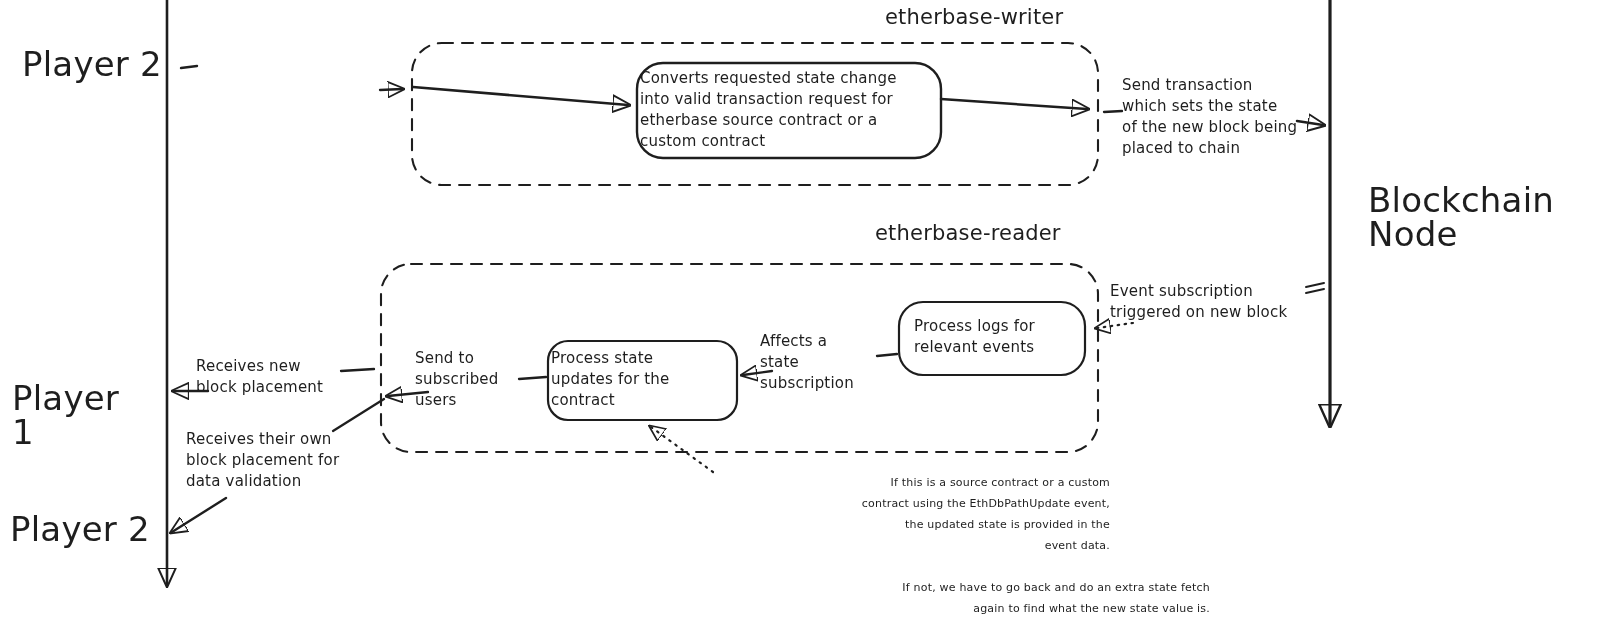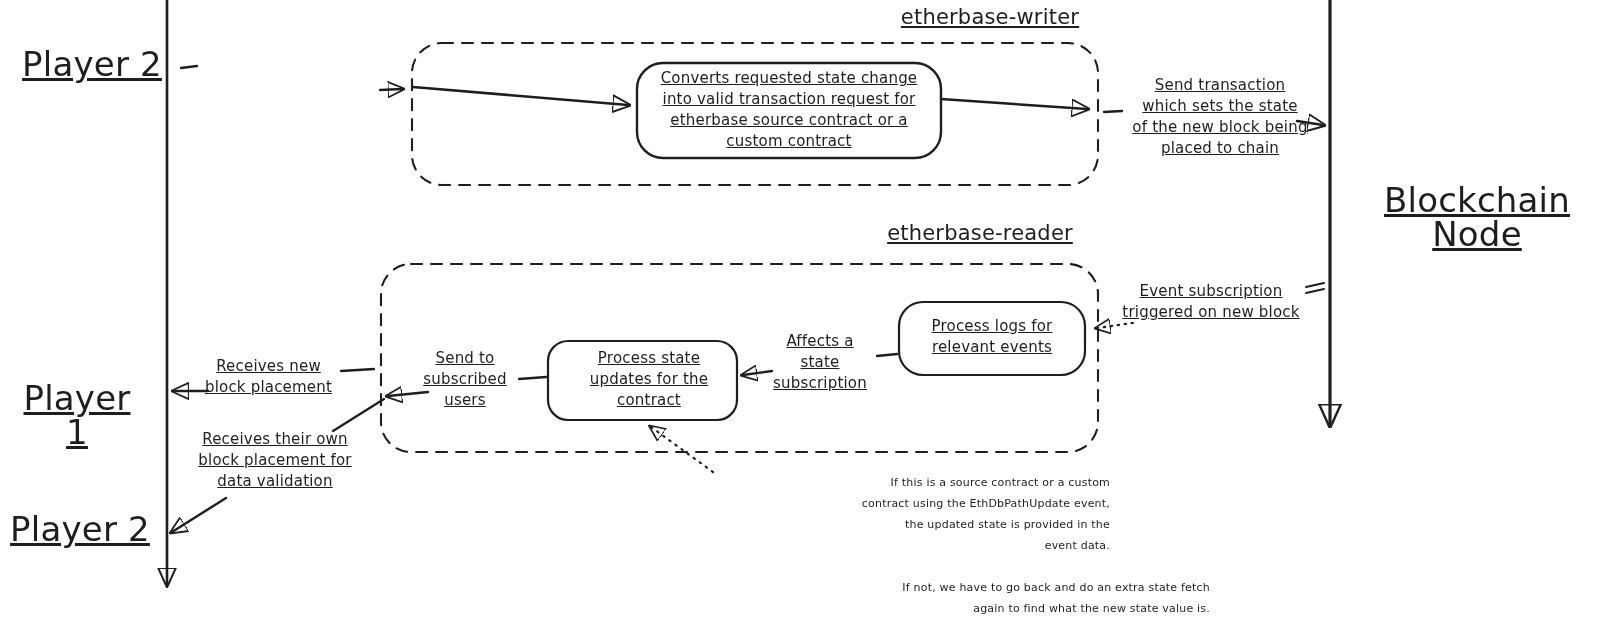--- a/index.html
+++ b/index.html
@@ -23,21 +23,21 @@
     height: 642px;
   }
   .txt {
     position: absolute;
     white-space: pre-line;
     color: #1e1e1e;
     line-height: 21px;
     font-size: 15px;
     letter-spacing: 0.2px;
   }
-  .center { text-align: center; text-decoration: underline; }
+  .center { text-align: left; }
   .left   { text-align: left; }
   .lane-label {
     font-size: 34px;
     line-height: 34px;
     font-weight: 500;
   }
   .group-title {
     font-size: 21px;
     line-height: 24px;
     font-weight: 500;
@@ -102,21 +102,21 @@
   <div class="txt lane-label center" style="left:10px; top:512px; width:140px;">Player 2</div>
   <div class="txt lane-label center" style="left:1368px; top:183px; width:218px;">Blockchain Node</div>
 
   <div class="txt group-title center" style="left:885px; top:5px; width:210px;">etherbase-writer</div>
   <div class="txt group-title center" style="left:875px; top:221px; width:210px;">etherbase-reader</div>
 
   <div class="txt center" style="left:640px; top:68px; width:298px;">Converts requested state change
 into valid transaction request for
 etherbase source contract or a
 custom contract</div>
-  <div class="txt center" style="left:902px; top:316px; width:180px;">Process logs for
+  <div class="txt center" style="left:902px; top:316px; width:180px;padding-left:12px;">Process logs for
 relevant events</div>
   <div class="txt center" style="left:551px; top:348px; width:196px;">Process state
 updates for the
 contract</div>
 
   <div class="txt center" style="left:1122px; top:75px; width:196px;">Send transaction
 which sets the state
 of the new block being
 placed to chain</div>
   <div class="txt center" style="left:1110px; top:281px; width:202px;">Event subscription

